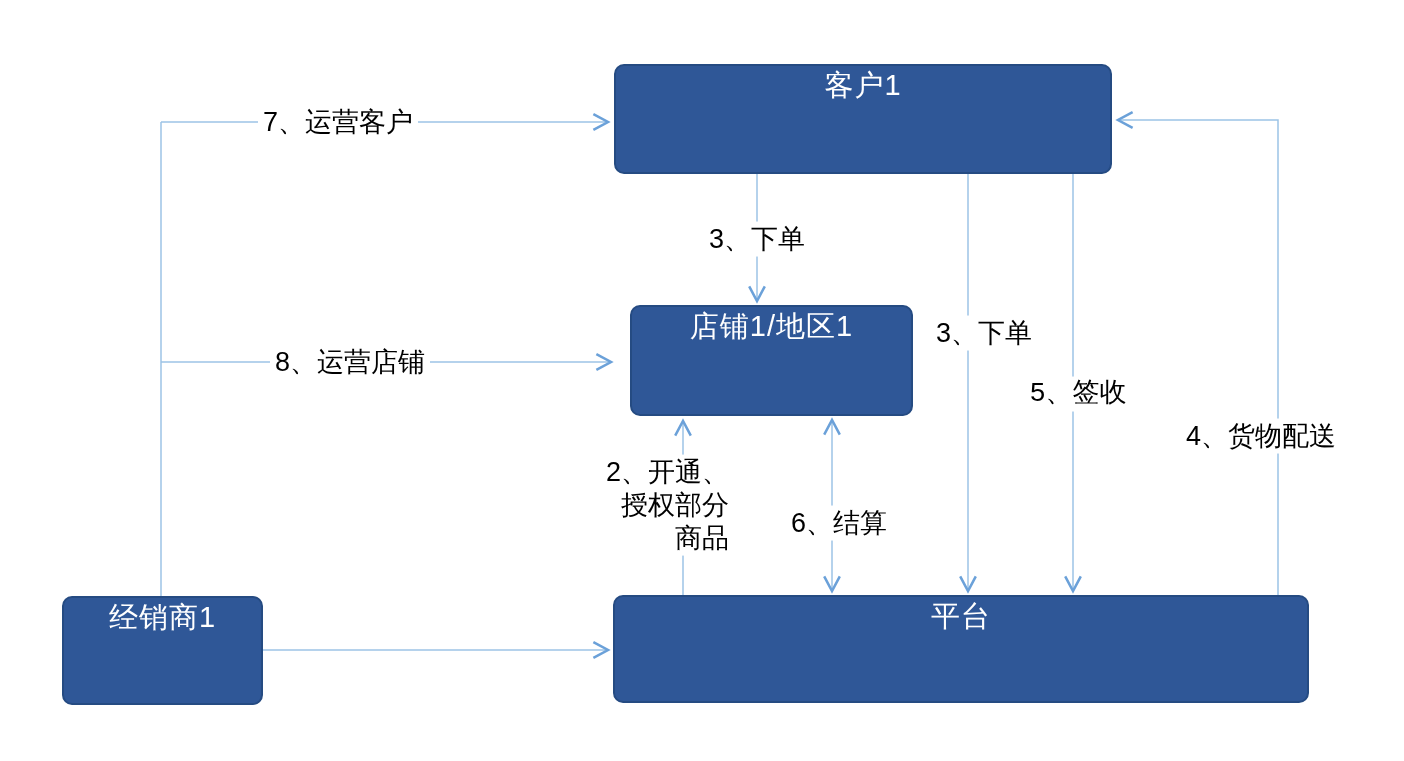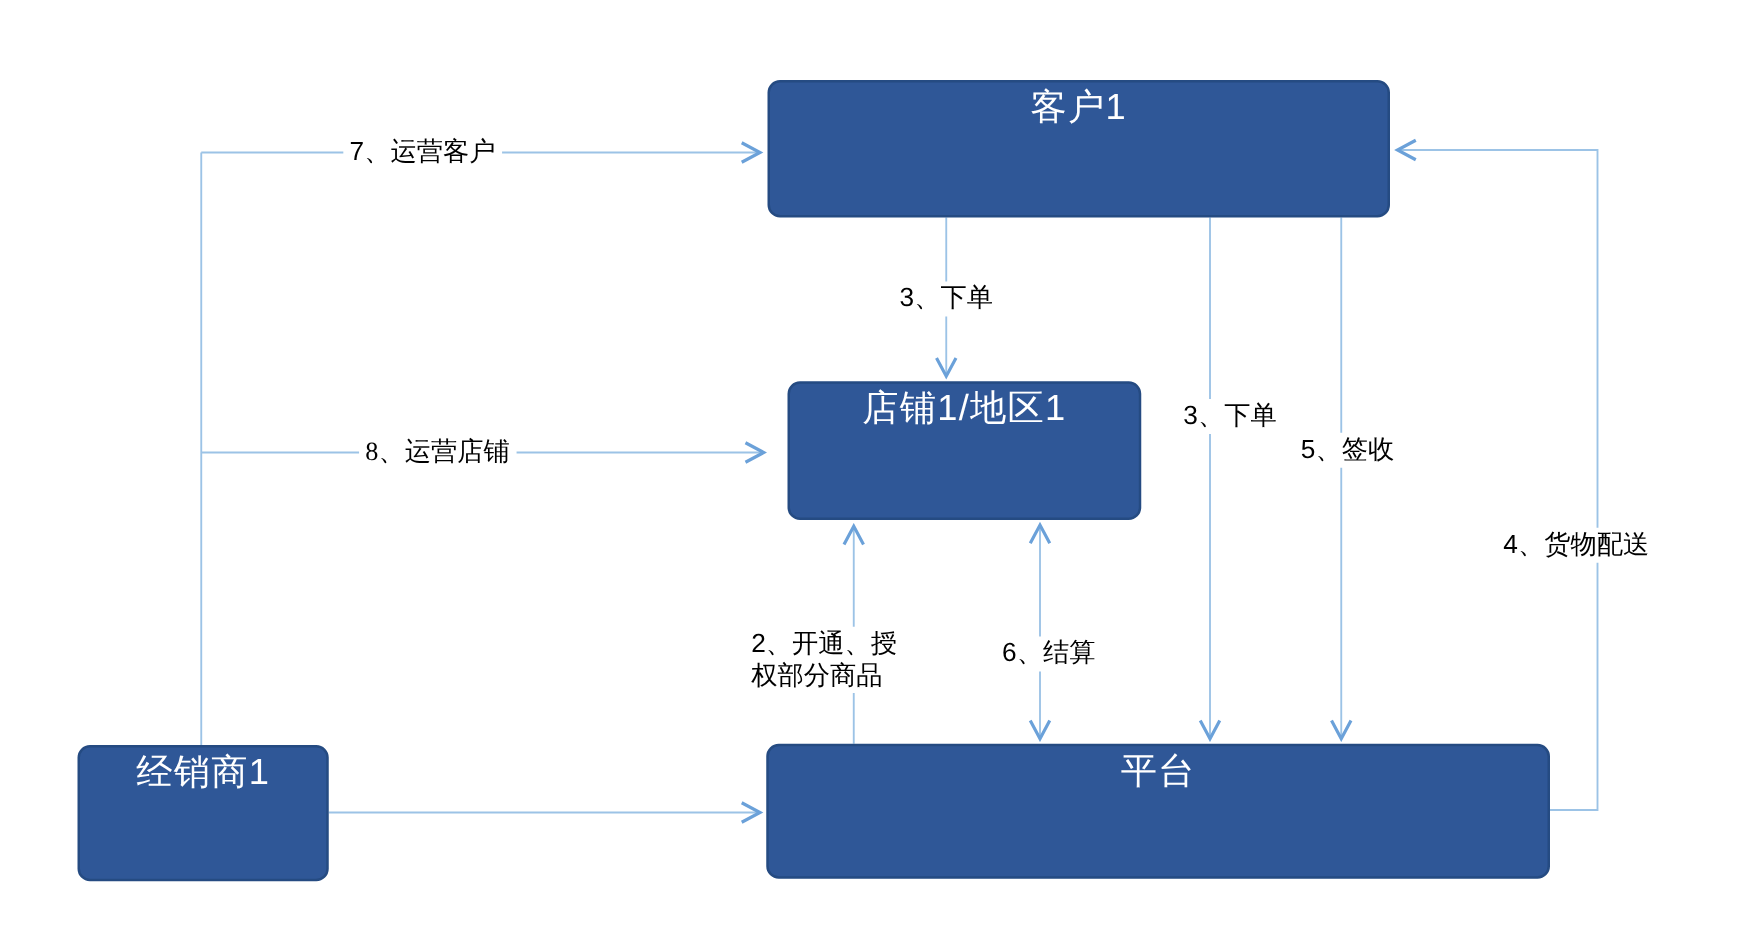--- a/index.html
+++ b/index.html
@@ -24,41 +24,41 @@
     border-radius: 10px;
     color: #ffffff;
     display: flex;
     align-items: flex-start;
     justify-content: center;
     font-size: 29px;
     letter-spacing: 1px;
   }
   .node-customer1    { left: 614px; top: 64px;  width: 498px; height: 110px; }
   .node-shop1        { left: 617px; top: 305px; width: 283px; height: 111px; margin-left: 13px; }
-  .node-platform     { left: 613px; top: 595px; width: 627px; height: 108px; }
+  .node-platform     { left: 613px; top: 595px; width: 696px; height: 108px; }
   .node-distributor1 { left: 62px;  top: 596px; width: 201px; height: 109px; }
   .edge-label {
     position: absolute;
     transform: translate(-50%, -50%);
     background: #ffffff;
     color: #000000;
-    font-size: 21px;
+    font-size: 27px;
     line-height: 1.22;
     padding: 1px 5px;
     white-space: nowrap;
-    text-align: left;
+    text-align: right;
   }
   .edge-label.wrap { white-space: normal; }
   .label-e7  { left: 338px;  top: 122px; }
-  .label-e8  { left: 350px;  top: 362px; font-family: Liberation Serif, serif; }
+  .label-e8  { left: 350px;  top: 362px; }
   .label-e3a { left: 757px;  top: 239px; }
   .label-e3b { left: 984px;  top: 333px; }
-  .label-e5  { left: 1078px; top: 360px; }
+  .label-e5  { left: 1078px; top: 394px; font-family: Liberation Mono, monospace; }
   .label-e4  { left: 1261px; top: 436px; }
-  .label-e2  { left: 665px;  top: 505px; width: 128px; margin-top: 23px; }
+  .label-e2  { left: 665px;  top: 505px; width: 128px; }
   .label-e6  { left: 839px;  top: 507px; margin-top: 16px; }
   .label-e1  { left: 432px;  top: 656px; width: 130px; }
 </style>
 </head>
 <body>
 
 <div class="canvas">
 
   <svg class="connector-layer" width="1404" height="761" viewBox="0 0 1404 761" xmlns="http://www.w3.org/2000/svg">
     <defs>

